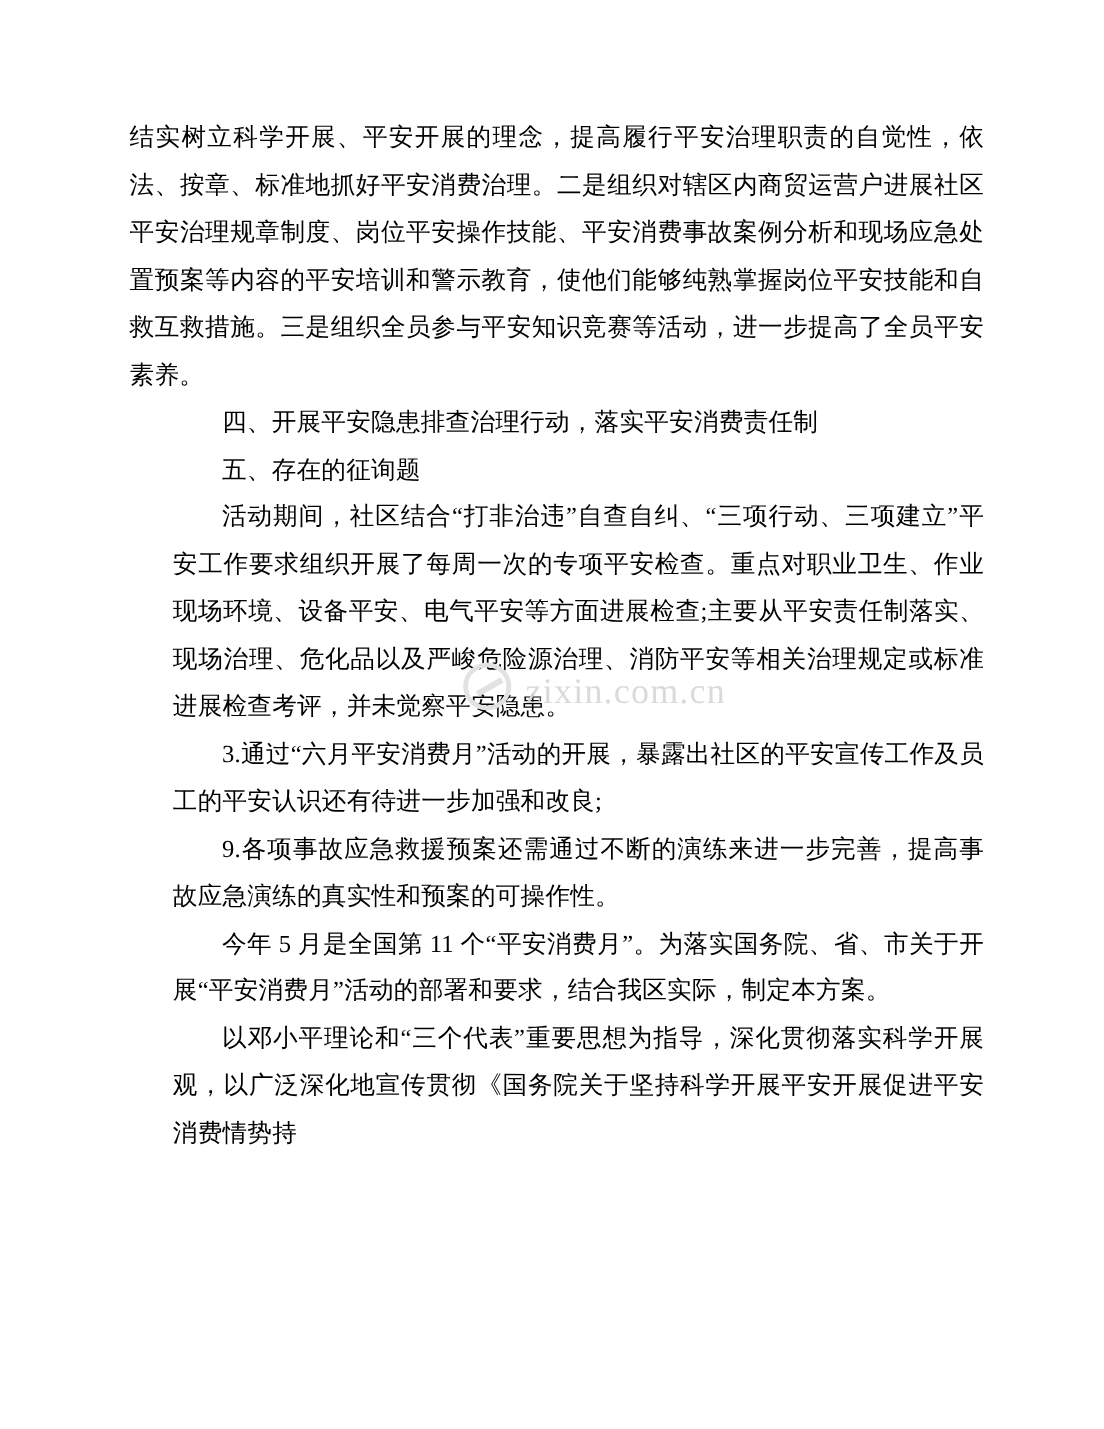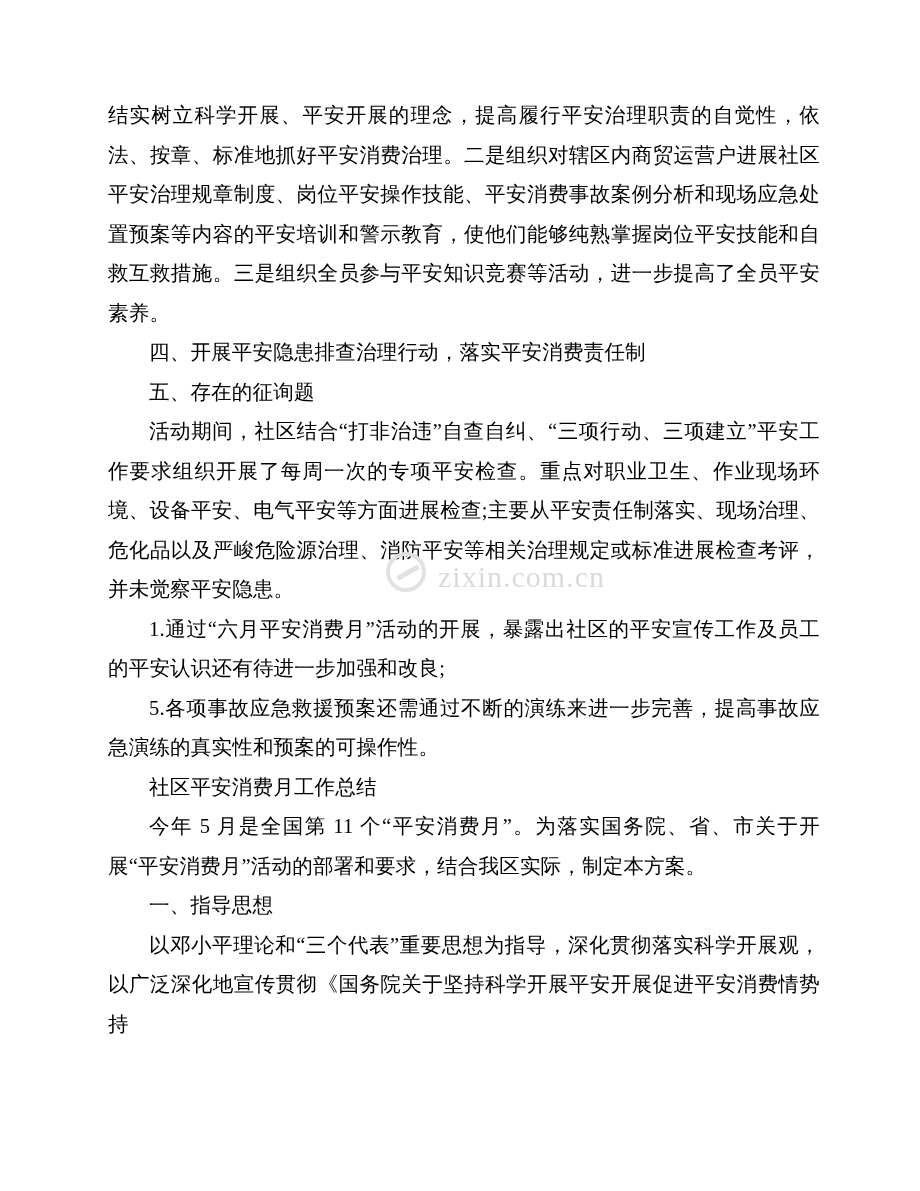--- a/index.html
+++ b/index.html
@@ -34,20 +34,21 @@
     margin: 0 0 0 0;
     font-size: 20.5px;
     line-height: 39.5px;
     text-align: justify;
     text-justify: inter-ideograph;
     letter-spacing: 0.2px;
     word-break: break-all;
   }
   p.indent {
     text-indent: 2em;
+    margin-left: 36px;
   }
   .watermark {
     position: absolute;
     left: 0;
     top: 0;
     width: 920px;
     height: 1191px;
     pointer-events: none;
   }
   .wm-text {
@@ -87,25 +88,23 @@
 </head>
 <body>
 
 <div id="page">
 
   <div class="doc-body">
     <p class="para">结实树立科学开展、平安开展的理念，提高履行平安治理职责的自觉性，依法、按章、标准地抓好平安消费治理。二是组织对辖区内商贸运营户进展社区平安治理规章制度、岗位平安操作技能、平安消费事故案例分析和现场应急处置预案等内容的平安培训和警示教育，使他们能够纯熟掌握岗位平安技能和自救互救措施。三是组织全员参与平安知识竞赛等活动，进一步提高了全员平安素养。</p>
     <p class="para indent">四、开展平安隐患排查治理行动，落实平安消费责任制</p>
     <p class="para indent">五、存在的征询题</p>
     <p class="para indent">活动期间，社区结合“打非治违”自查自纠、“三项行动、三项建立”平安工作要求组织开展了每周一次的专项平安检查。重点对职业卫生、作业现场环境、设备平安、电气平安等方面进展检查;主要从平安责任制落实、现场治理、危化品以及严峻危险源治理、消防平安等相关治理规定或标准进展检查考评，并未觉察平安隐患。</p>
-    <p class="para indent">1.通过“六月平安消费月”活动的开展，暴露出社区的平安宣传工作及员工的平安认识还有待进一步加强和改良;</p>
-    <p class="para indent">5.各项事故应急救援预案还需通过不断的演练来进一步完善，提高事故应急演练的真实性和预案的可操作性。</p>
-    <p class="para indent">社区平安消费月工作总结</p>
+    <p class="para indent">3.通过“六月平安消费月”活动的开展，暴露出社区的平安宣传工作及员工的平安认识还有待进一步加强和改良;</p>
+    <p class="para indent">9.各项事故应急救援预案还需通过不断的演练来进一步完善，提高事故应急演练的真实性和预案的可操作性。</p>
     <p class="para indent">今年 5 月是全国第 11 个“平安消费月”。为落实国务院、省、市关于开展“平安消费月”活动的部署和要求，结合我区实际，制定本方案。</p>
-    <p class="para indent">一、指导思想</p>
     <p class="para indent">以邓小平理论和“三个代表”重要思想为指导，深化贯彻落实科学开展观，以广泛深化地宣传贯彻《国务院关于坚持科学开展平安开展促进平安消费情势持</p>
   </div>
 
   <div class="watermark">
     <div class="wm-logo">
       <div class="ring"></div>
       <div class="bar"></div>
     </div>
     <div class="wm-text">zixin.com.cn</div>
   </div>

